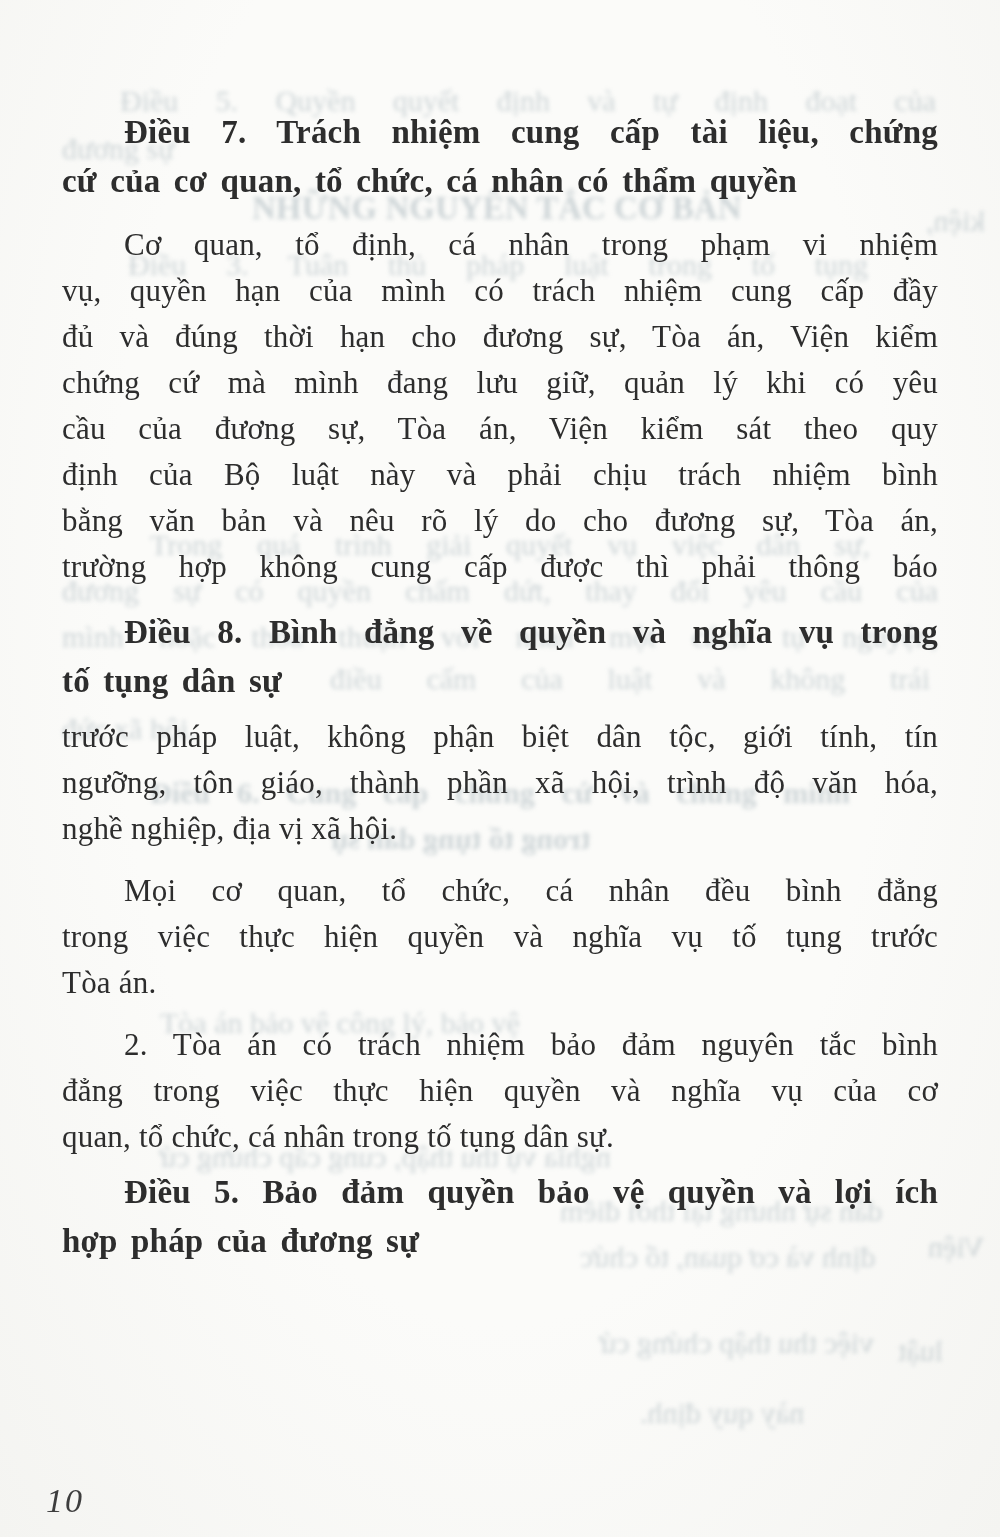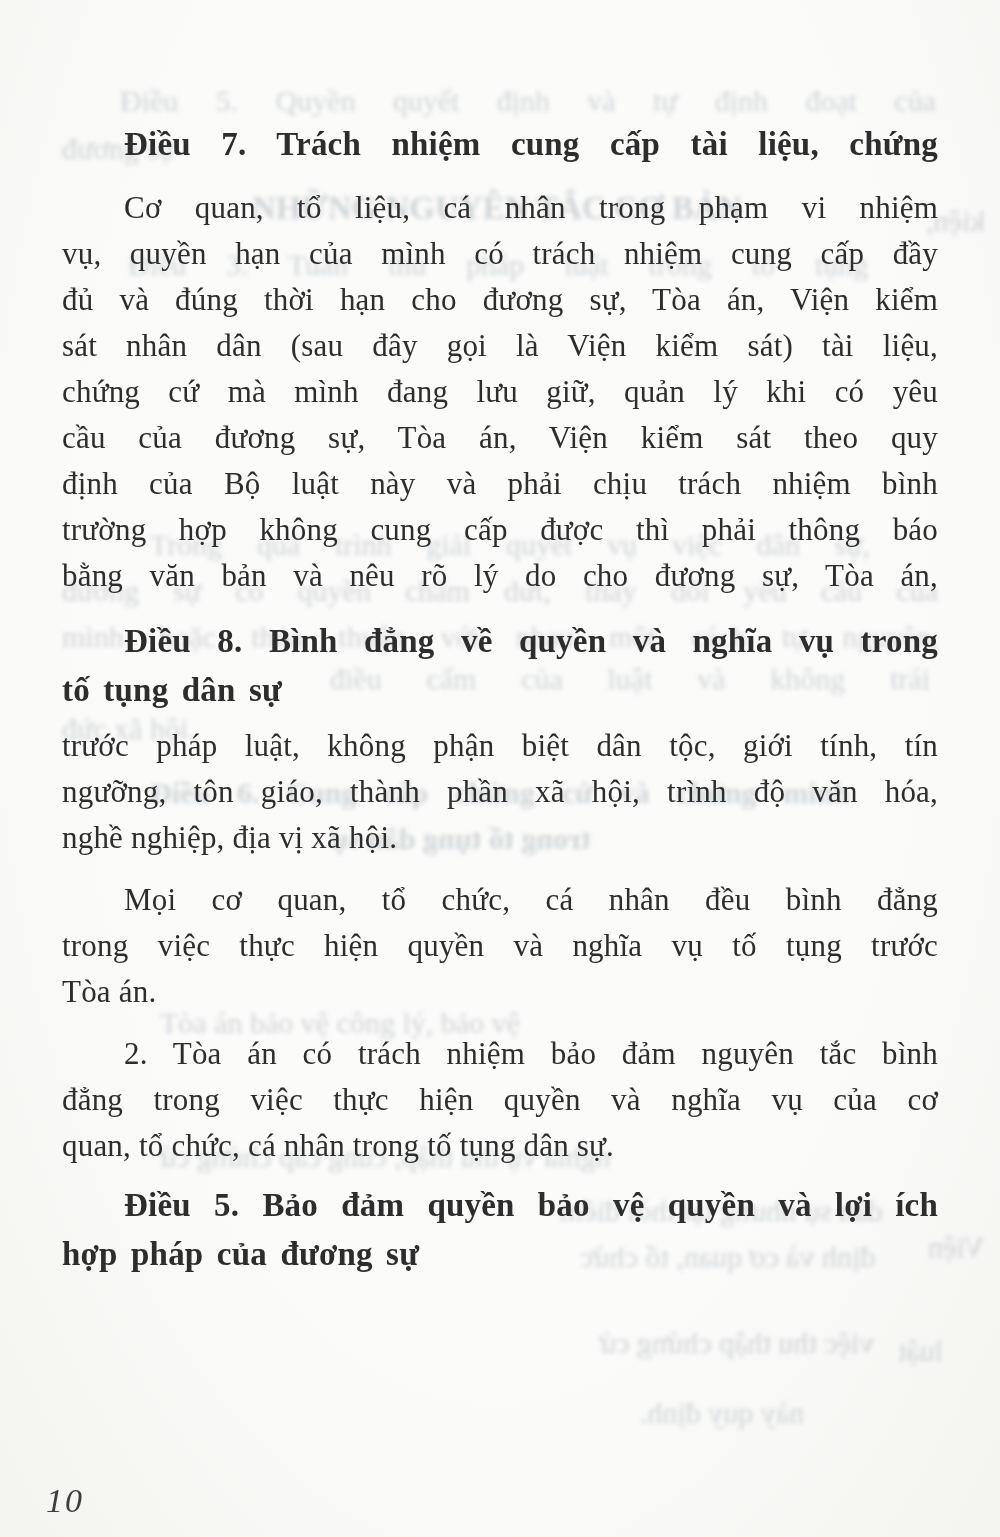--- a/index.html
+++ b/index.html
@@ -48,21 +48,21 @@
     line-height: 46px;
     text-align: justify;
     text-align-last: justify;
     letter-spacing: 0.2px;
   }
   .heading .line {
     font-weight: bold;
     font-size: 33px;
     line-height: 49px;
   }
-  .line.indent { text-indent: 62px; margin-top: 12px; }
+  .line.indent { text-indent: 62px; }
   .line.last { text-align-last: left; }
   .heading .line.last { word-spacing: 5px; }
   .page-number {
     position: absolute;
     left: 46px; top: 1482px;
     z-index: 2;
     font-size: 34px;
     color: #3d3d3d;
     letter-spacing: 2px;
     font-style: italic;
@@ -90,31 +90,31 @@
       <div class="ghost mirror" style="left: 560px; top: 1194px;">dân sự nhưng tại thời điểm</div>
       <div class="ghost mirror" style="left: 580px; top: 1240px;">định và cơ quan, tổ chức</div>
       <div class="ghost mirror" style="left: 928px; top: 1230px;">Viện</div>
       <div class="ghost mirror" style="left: 600px; top: 1326px;">việc thu thập chứng cứ</div>
       <div class="ghost mirror" style="left: 898px; top: 1334px;">luật</div>
       <div class="ghost mirror" style="left: 640px; top: 1396px;">này quy định.</div>
     </div>
   <div id="text-col">
       <div class="block heading">
         <div class="line indent">Điều 7. Trách nhiệm cung cấp tài liệu, chứng</div>
+        <div class="line last">cứ của cơ quan, tổ chức, cá nhân có thẩm quyền</div>
       </div>
       <div class="block para">
-        <div class="line indent">Cơ quan, tổ liệu, cá nhân trong phạm vi nhiệm</div>
+        <div class="line indent">Cơ quan, tổ định, cá nhân trong phạm vi nhiệm</div>
         <div class="line">vụ, quyền hạn của mình có trách nhiệm cung cấp đầy</div>
         <div class="line">đủ và đúng thời hạn cho đương sự, Tòa án, Viện kiểm</div>
-        <div class="line">sát nhân dân (sau đây gọi là Viện kiểm sát) tài liệu,</div>
         <div class="line">chứng cứ mà mình đang lưu giữ, quản lý khi có yêu</div>
         <div class="line">cầu của đương sự, Tòa án, Viện kiểm sát theo quy</div>
         <div class="line">định của Bộ luật này và phải chịu trách nhiệm bình</div>
+        <div class="line">bằng văn bản và nêu rõ lý do cho đương sự, Tòa án,</div>
         <div class="line">trường hợp không cung cấp được thì phải thông báo</div>
-        <div class="line">bằng văn bản và nêu rõ lý do cho đương sự, Tòa án,</div>
       </div>
       <div class="block heading">
         <div class="line indent">Điều 8. Bình đẳng về quyền và nghĩa vụ trong</div>
         <div class="line last">tố tụng dân sự</div>
       </div>
       <div class="block para">
         <div class="line">trước pháp luật, không phận biệt dân tộc, giới tính, tín</div>
         <div class="line">ngưỡng, tôn giáo, thành phần xã hội, trình độ văn hóa,</div>
         <div class="line last">nghề nghiệp, địa vị xã hội.</div>
       </div>

